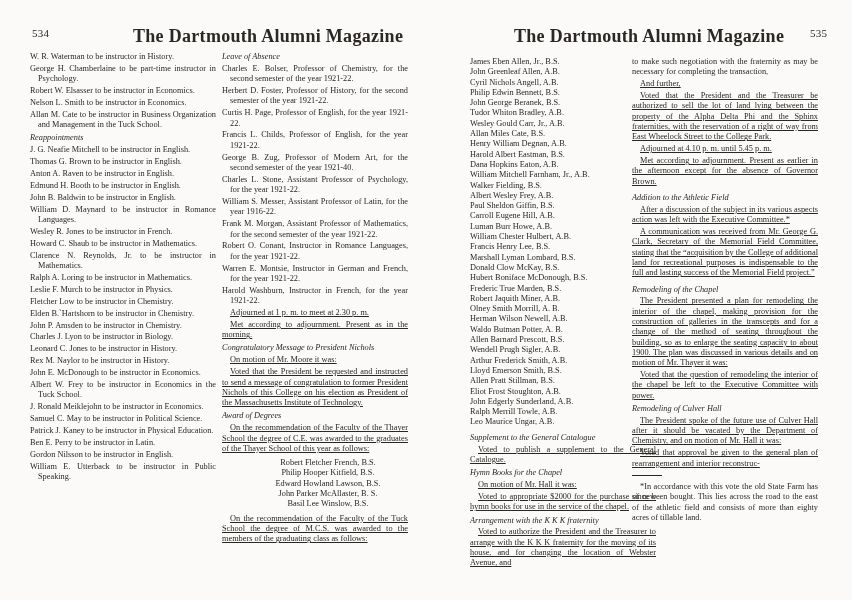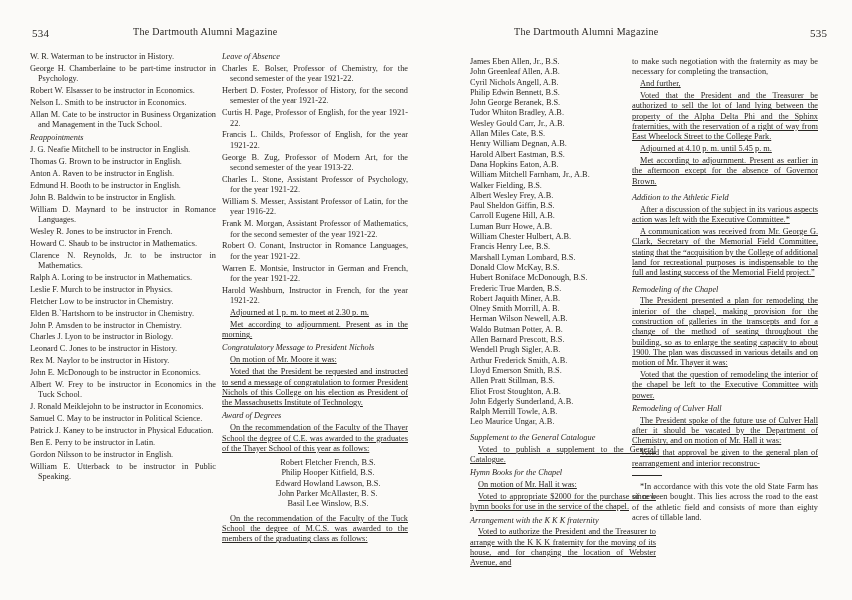--- a/index.html
+++ b/index.html
@@ -10,21 +10,21 @@
     color: #2a2724;
     position: relative;
   }
   .page { position: absolute; top: 0; height: 500px; }
   .page-left { left: 0; width: 426px; }
   .page-right { left: 426px; width: 426px; }
   .folio {
     position: absolute; top: 27px; font-size: 11px; letter-spacing: 0.2px;
   }
   .running-title {
-    position: absolute; top: 26px; font-size: 10px; font-weight: normal; letter-spacing: 0.3px;
+    position: absolute; top: 26px; font-size: 18px; font-weight: bold; letter-spacing: 0.3px;
   }
   .col {
     position: absolute; top: 52px; width: 186px;
     font-size: 8.3px; line-height: 10.3px; text-align: justify;
   }
   .col p { margin: 0 0 1.6px 0; }
   .hang { padding-left: 8px; text-indent: -8px; }
   .indent { text-indent: 8px; text-decoration: underline; }
   .heading { font-style: italic; margin-top: 3px !important; }
   .names { padding-left: 12px; }
@@ -79,21 +79,21 @@
       </div>
   </div>
 
   <div class="col" style="left:222px;">
     <p class="heading" style="margin-top:0 !important">Leave of Absence</p>
     <div id="l-leaves">
         <p class="hang">Charles E. Bolser, Professor of Chemistry, for the second semester of the year 1921-22.</p>
         <p class="hang">Herbert D. Foster, Professor of History, for the second semester of the year 1921-22.</p>
         <p class="hang">Curtis H. Page, Professor of English, for the year 1921-22.</p>
         <p class="hang">Francis L. Childs, Professor of English, for the year 1921-22.</p>
-        <p class="hang">George B. Zug, Professor of Modern Art, for the second semester of the year 1913-22.</p>
+        <p class="hang">George B. Zug, Professor of Modern Art, for the second semester of the year 1921-40.</p>
         <p class="hang">Charles L. Stone, Assistant Professor of Psychology, for the year 1921-22.</p>
         <p class="hang">William S. Messer, Assistant Professor of Latin, for the year 1916-22.</p>
         <p class="hang">Frank M. Morgan, Assistant Professor of Mathematics, for the second semester of the year 1921-22.</p>
         <p class="hang">Robert O. Conant, Instructor in Romance Languages, for the year 1921-22.</p>
         <p class="hang">Warren E. Montsie, Instructor in German and French, for the year 1921-22.</p>
         <p class="hang">Harold Washburn, Instructor in French, for the year 1921-22.</p>
       </div>
     <p class="indent">Adjourned at 1 p. m. to meet at 2.30 p. m.</p>
     <p class="indent">Met according to adjournment. Present as in the morning.</p>
     <p class="heading">Congratulatory Message to President Nichols</p>

